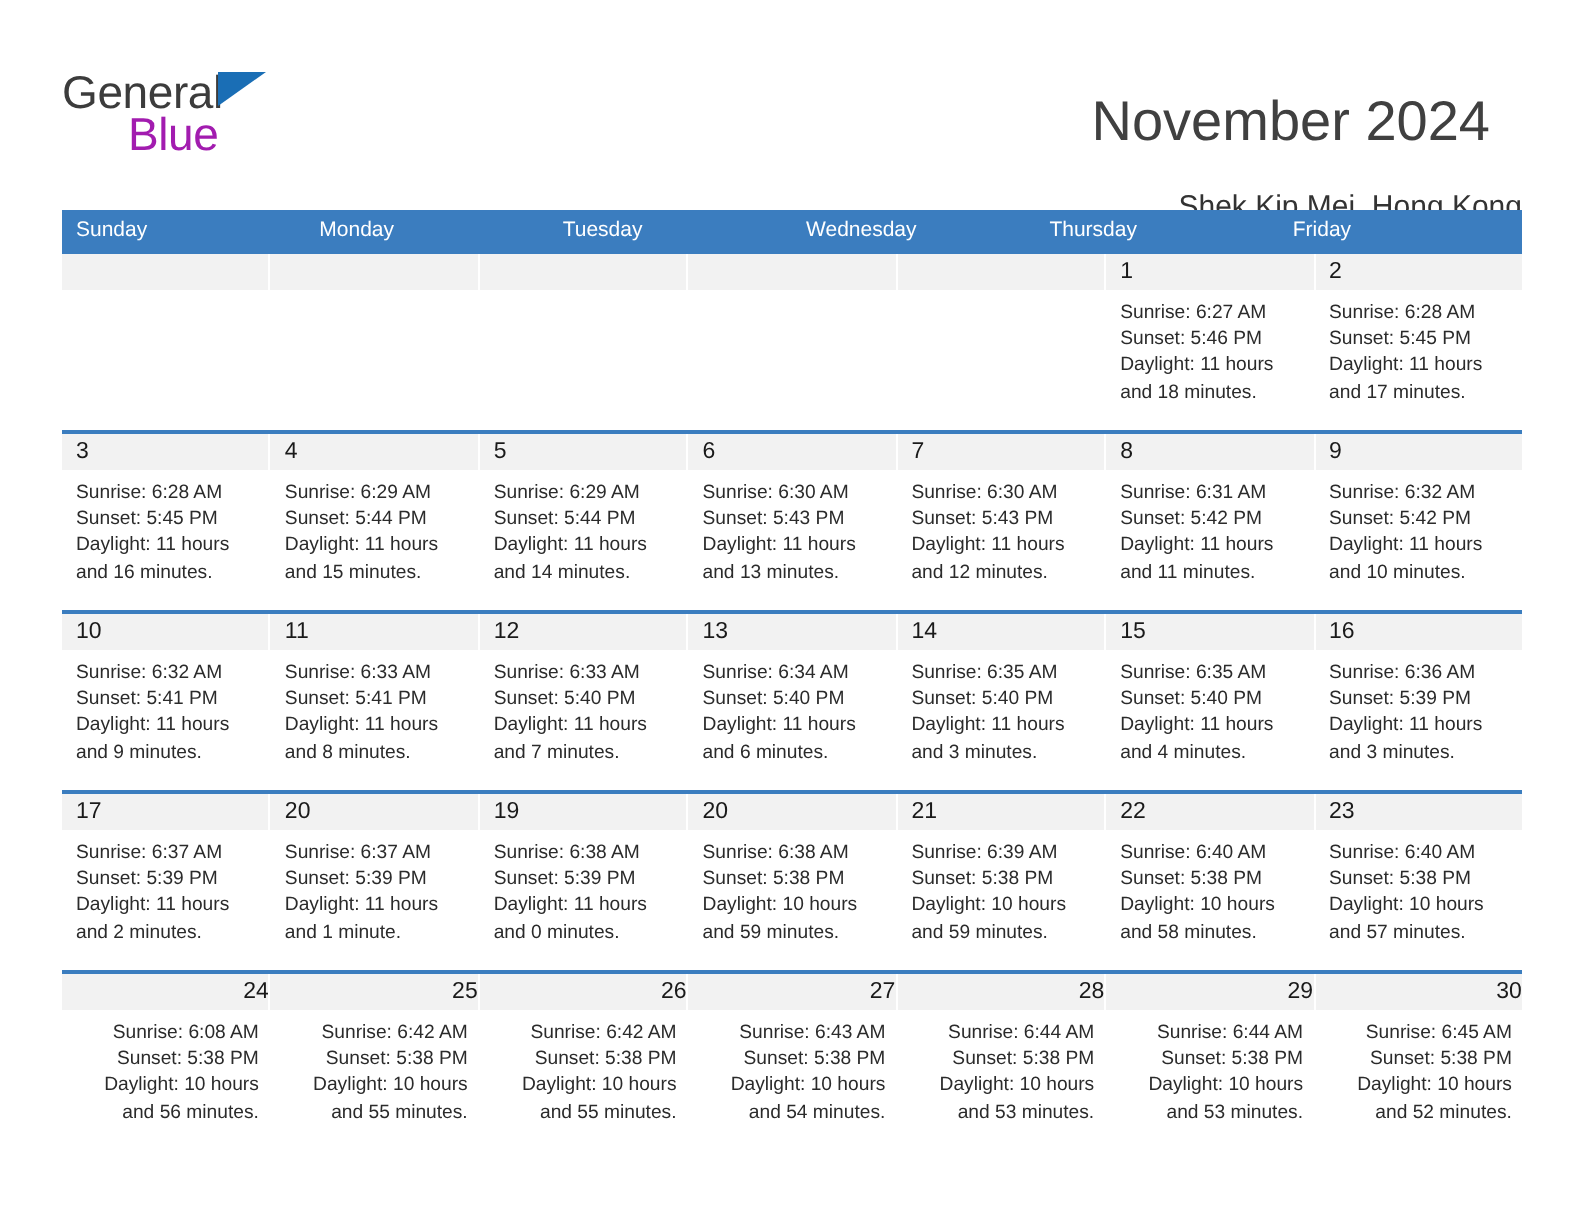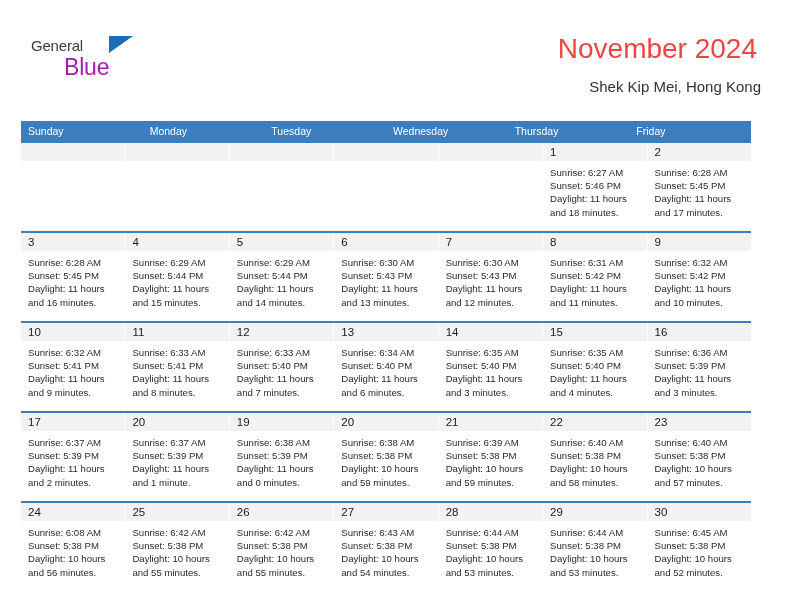--- a/index.html
+++ b/index.html
@@ -33,21 +33,21 @@
     position: absolute;
     left: 0;
     top: 6px;
     width: 200px;
     height: 56px;
   }
   .logo-general {
     position: absolute;
     left: 0;
     top: 0;
-    font-size: 15px;
+    font-size: 23px;
     color: #3c3c3c;
     letter-spacing: -0.2px;
     line-height: 24px;
     font-family: "Liberation Sans", sans-serif;
   }
   .logo-tri {
     position: absolute;
     left: 78px;
     top: 2px;
     width: 0;
@@ -66,41 +66,40 @@
   }
 
   .title-block {
     position: absolute;
     right: 0;
     top: 0;
     text-align: right;
   }
   .cal-title {
     font-size: 28px;
-    color: #ef4444;
+    color: #404040;
     line-height: 34px;
     font-weight: normal;
-    margin: 4px;
+    margin: 16px;
     white-space: nowrap;
   }
   .cal-subtitle {
     font-size: 15px;
     color: #333333;
     line-height: 20px;
     margin-top: 11px;
     white-space: nowrap;
   }
 
   
   .calendar {
     position: absolute;
-    left: 21px;
+    left: 31px;
     top: 105px;
     width: 730px;
-    margin-top: 16px;
   }
 
   .weekday-row {
     display: flex;
     width: 100%;
     background: #3b7dbf;
     height: 20px;
   }
   .weekday {
     flex: 1 1 0;
@@ -111,21 +110,21 @@
     white-space: nowrap;
     overflow: hidden;
   }
 
   .week-row {
     display: flex;
     width: 100%;
     border-top: 2px solid #3b7dbf;
     height: 90px;
   }
-  .week-row:last-child { height: 90px; }
+  .week-row:last-child { height: 90px; text-align: right; }
 
   .day-cell {
     flex: 1 1 0;
     width: 14.2857%;
     position: relative;
     border-right: 1px solid #ffffff;
     overflow: hidden;
   }
   .day-cell:last-child { border-right: none; }
 

